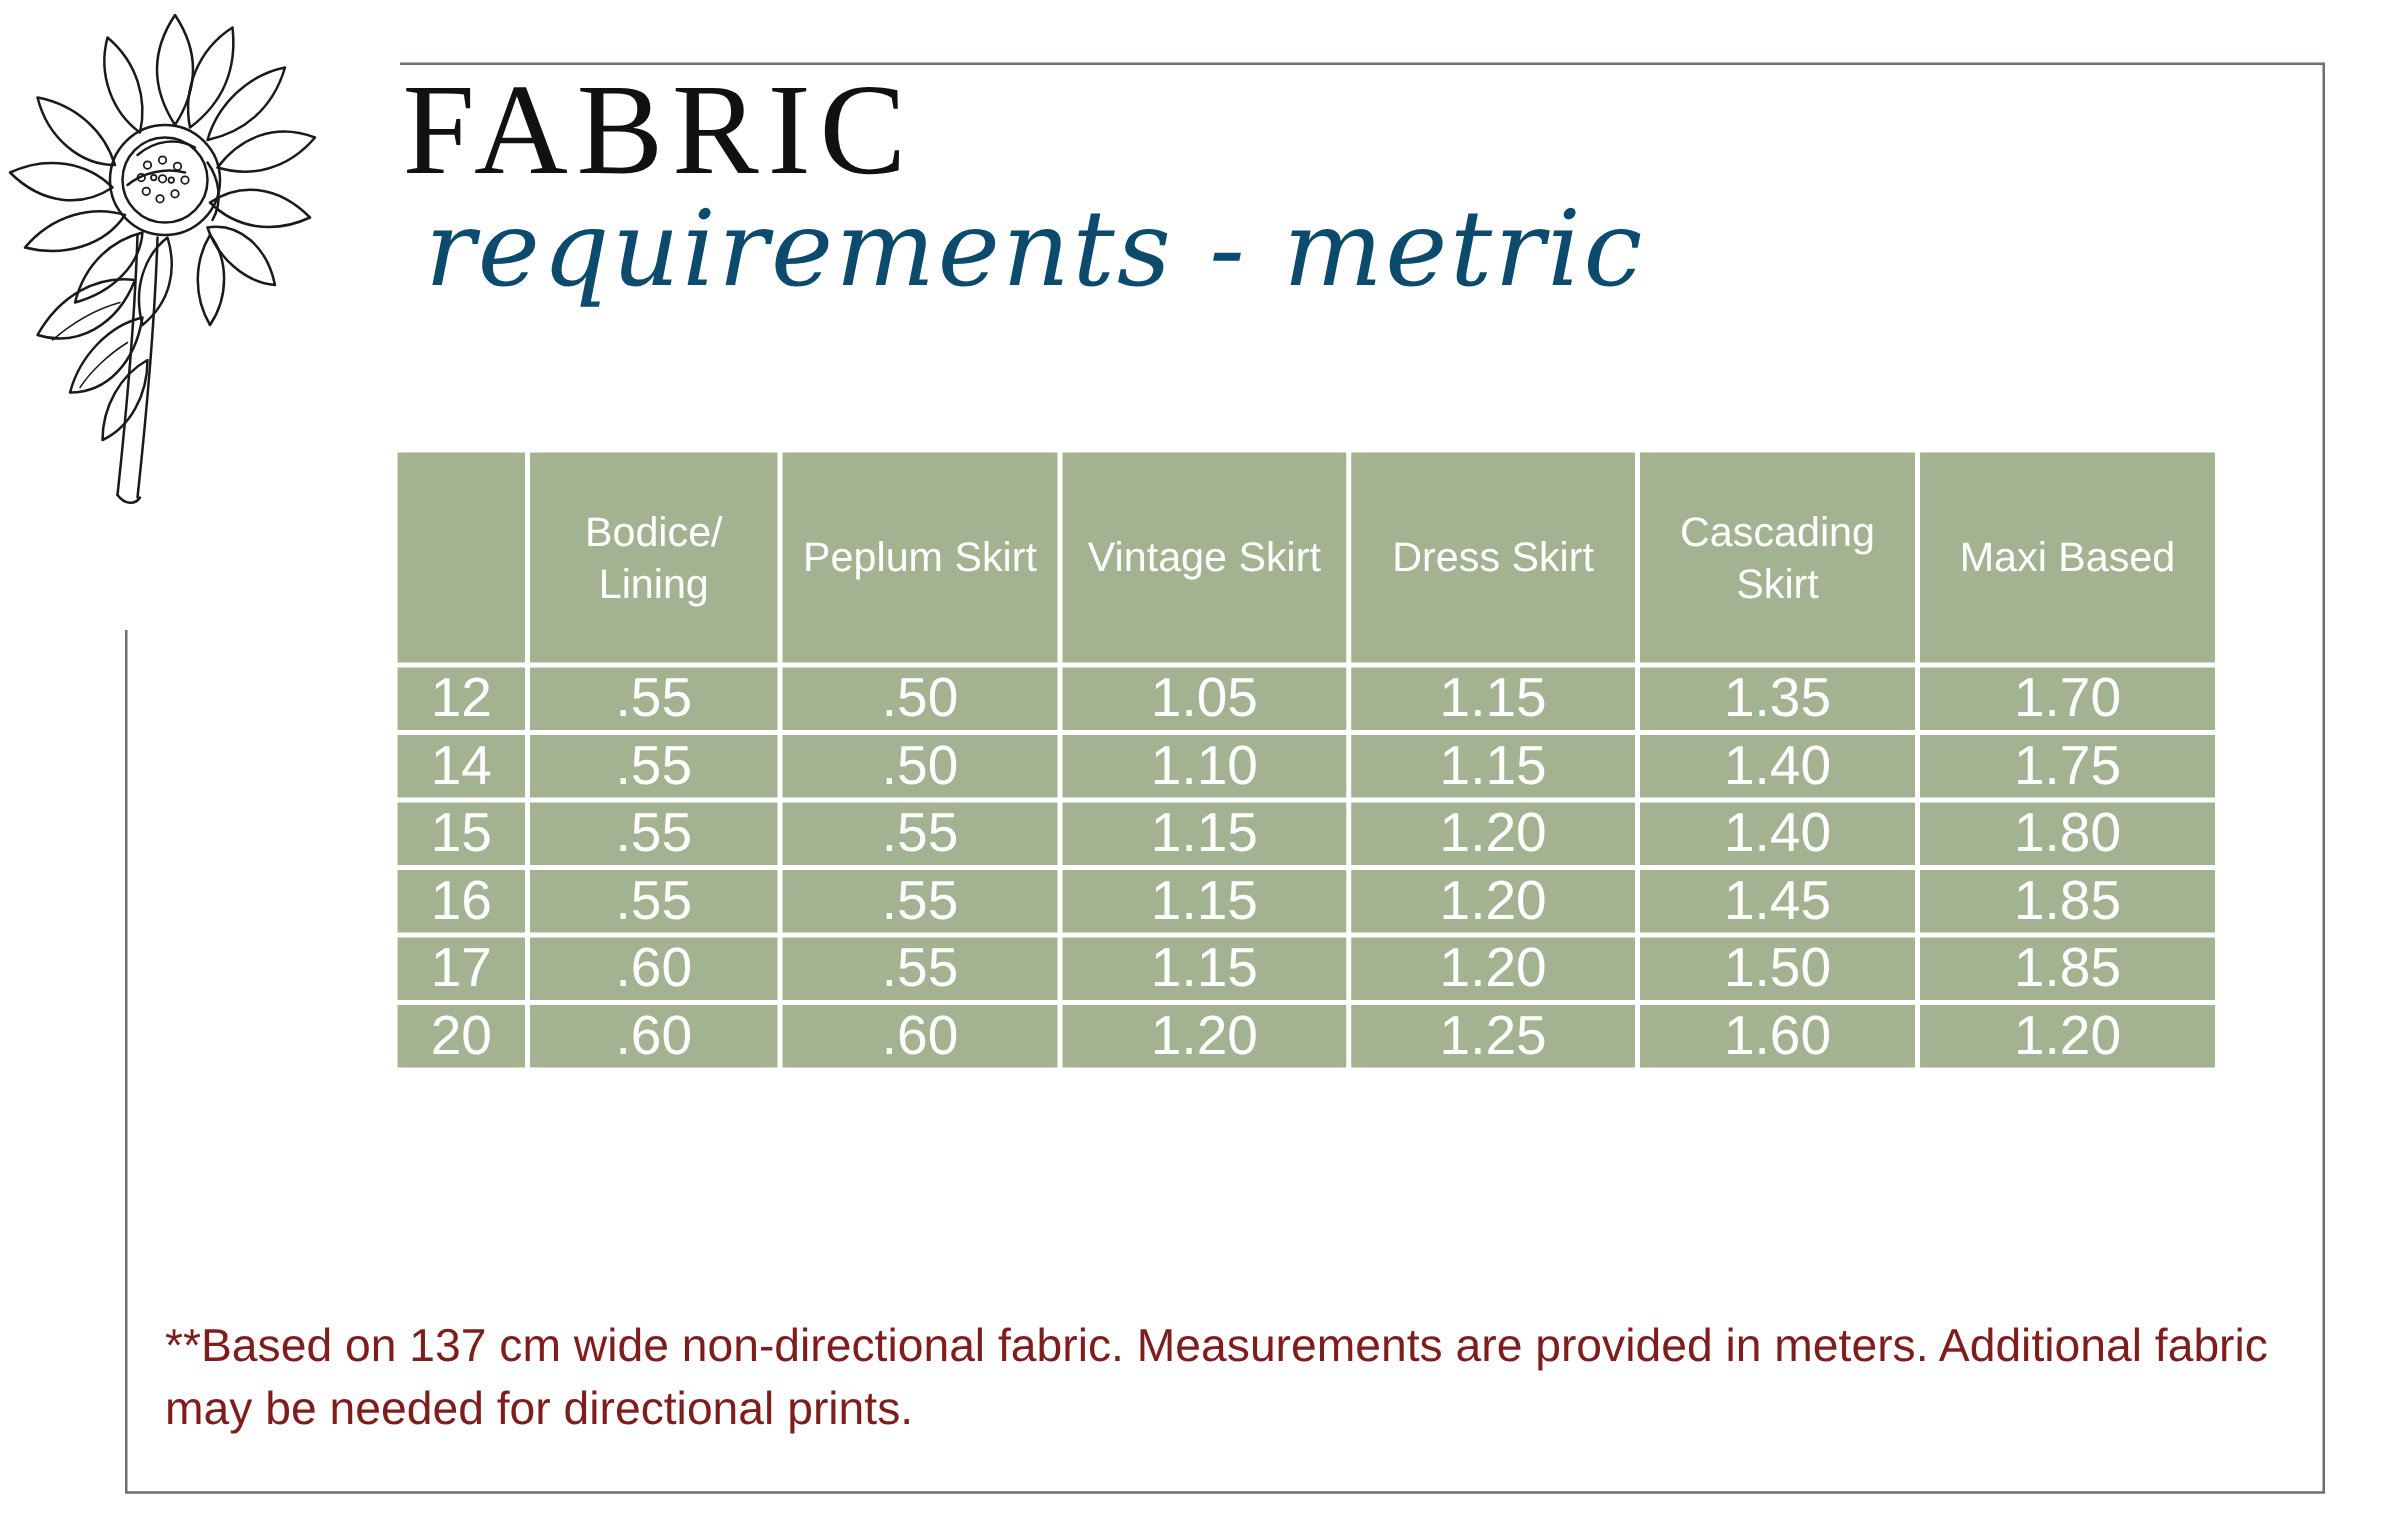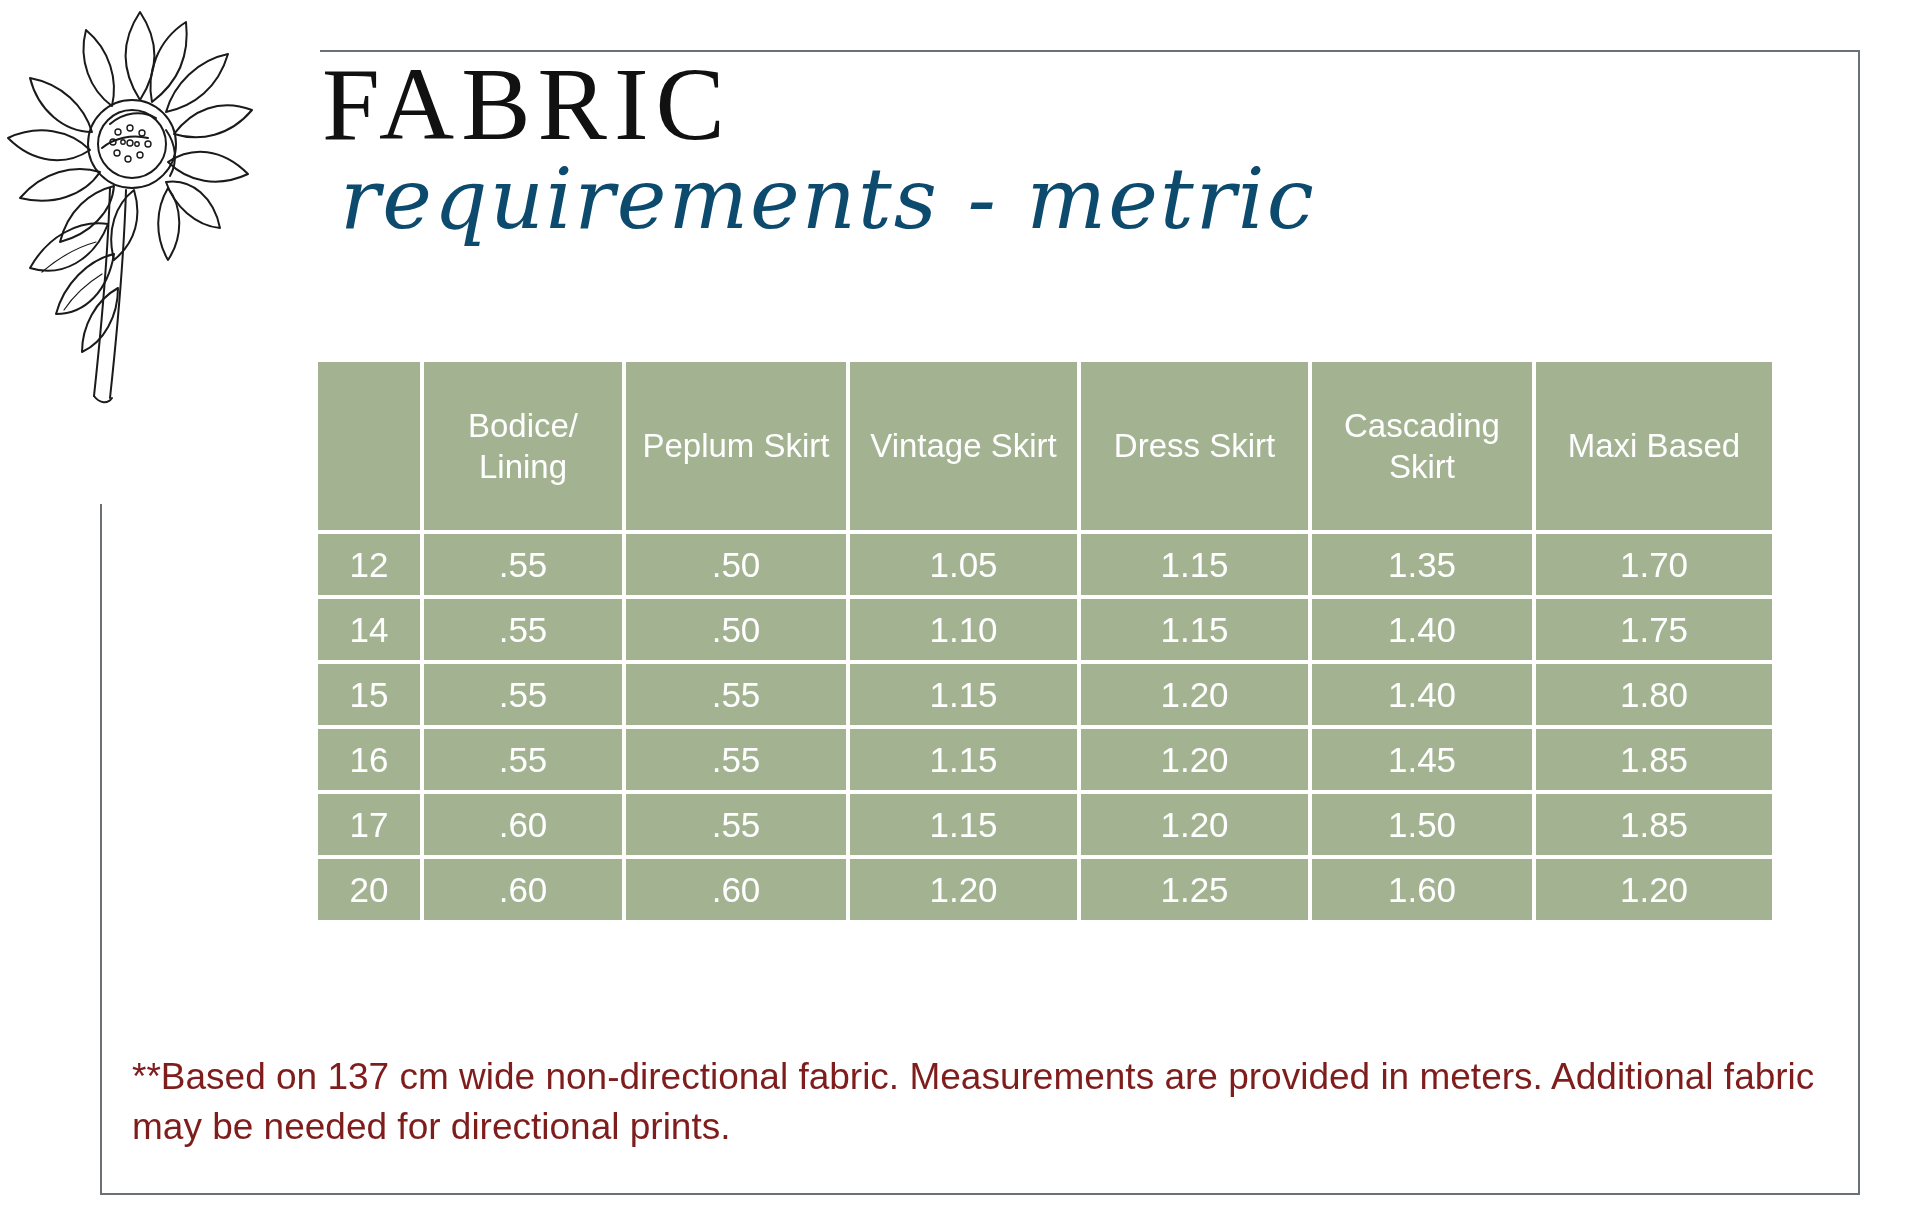--- a/index.html
+++ b/index.html
@@ -102,22 +102,22 @@
   table.fabric thead th {
     height: 168px;
     font-size: 33px;
     line-height: 1.25;
     padding: 0 10px;
   }
   table.fabric thead th.corner {
     background: #a3b392;
   }
   table.fabric tbody td {
-    height: 61px;
-    font-size: 35px;
+    height: 44px;
+    font-size: 44px;
     padding: 0;
   }
   td.size-col, th.corner {
     width: 82px;
   }
   td.size-col {
     font-size: 31px;
   }
   .col-w1 { width: 178px; }
   .col-w2 { width: 200px; }

